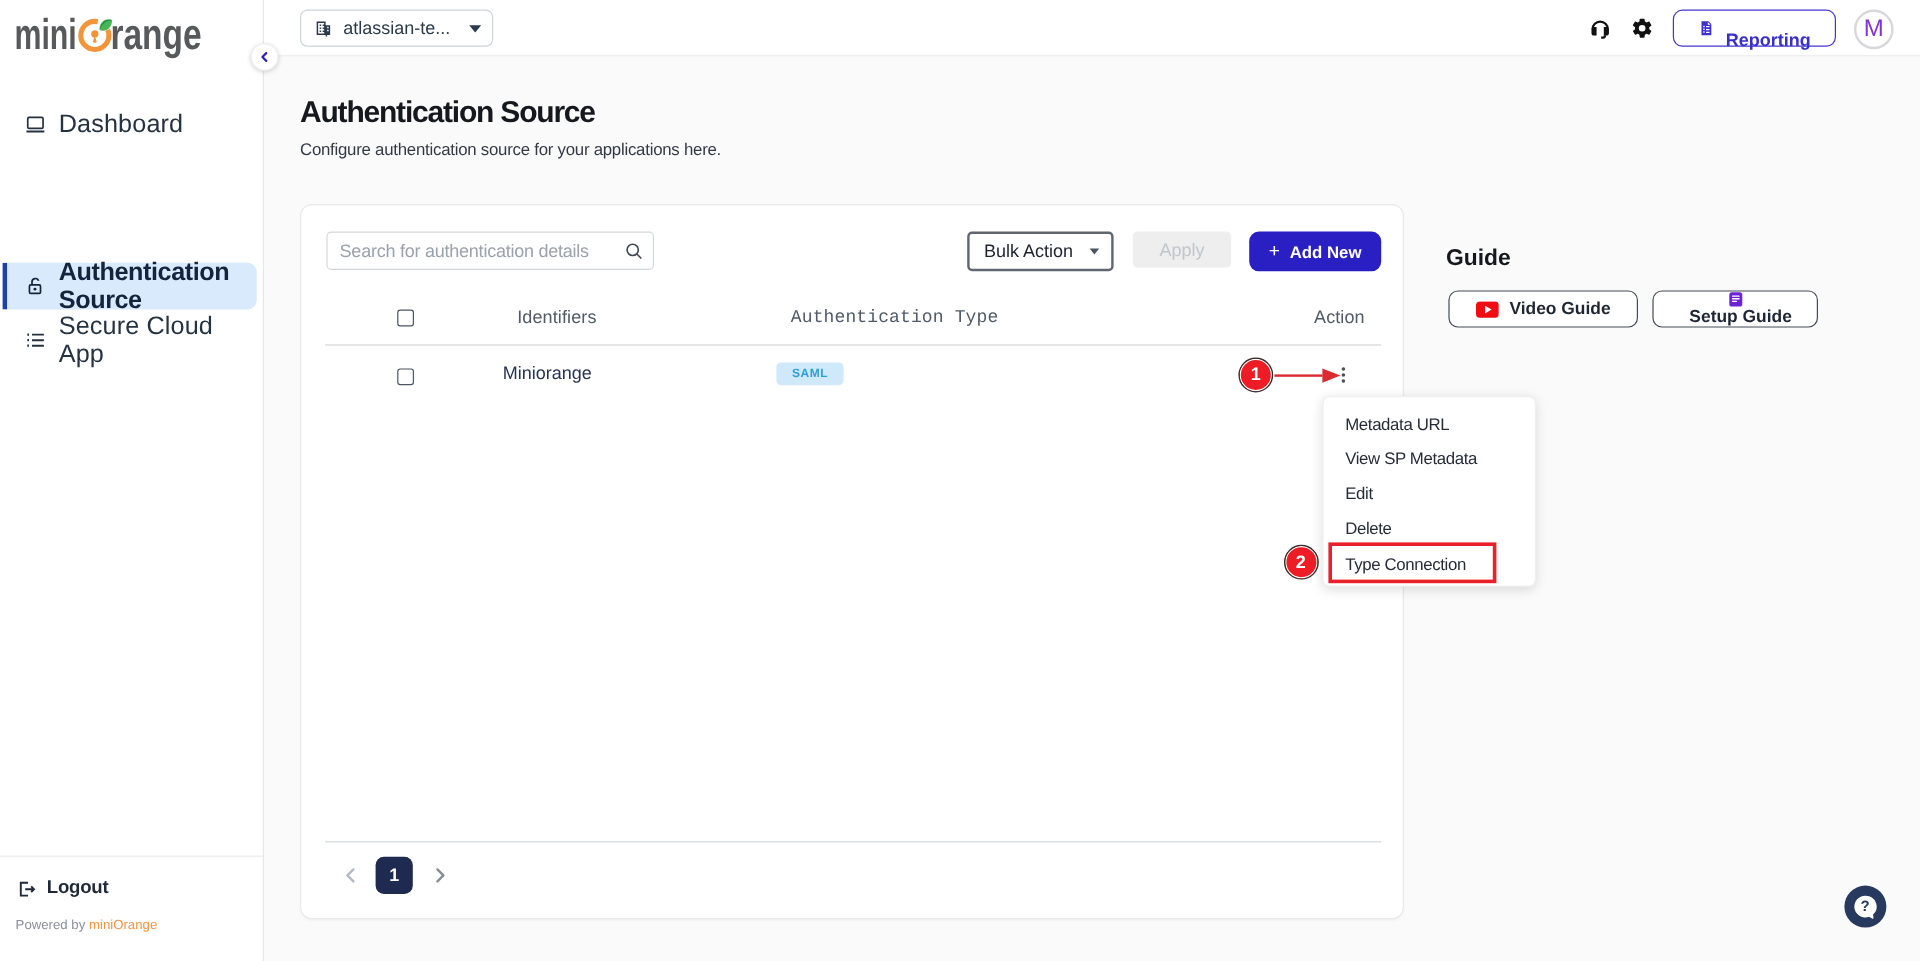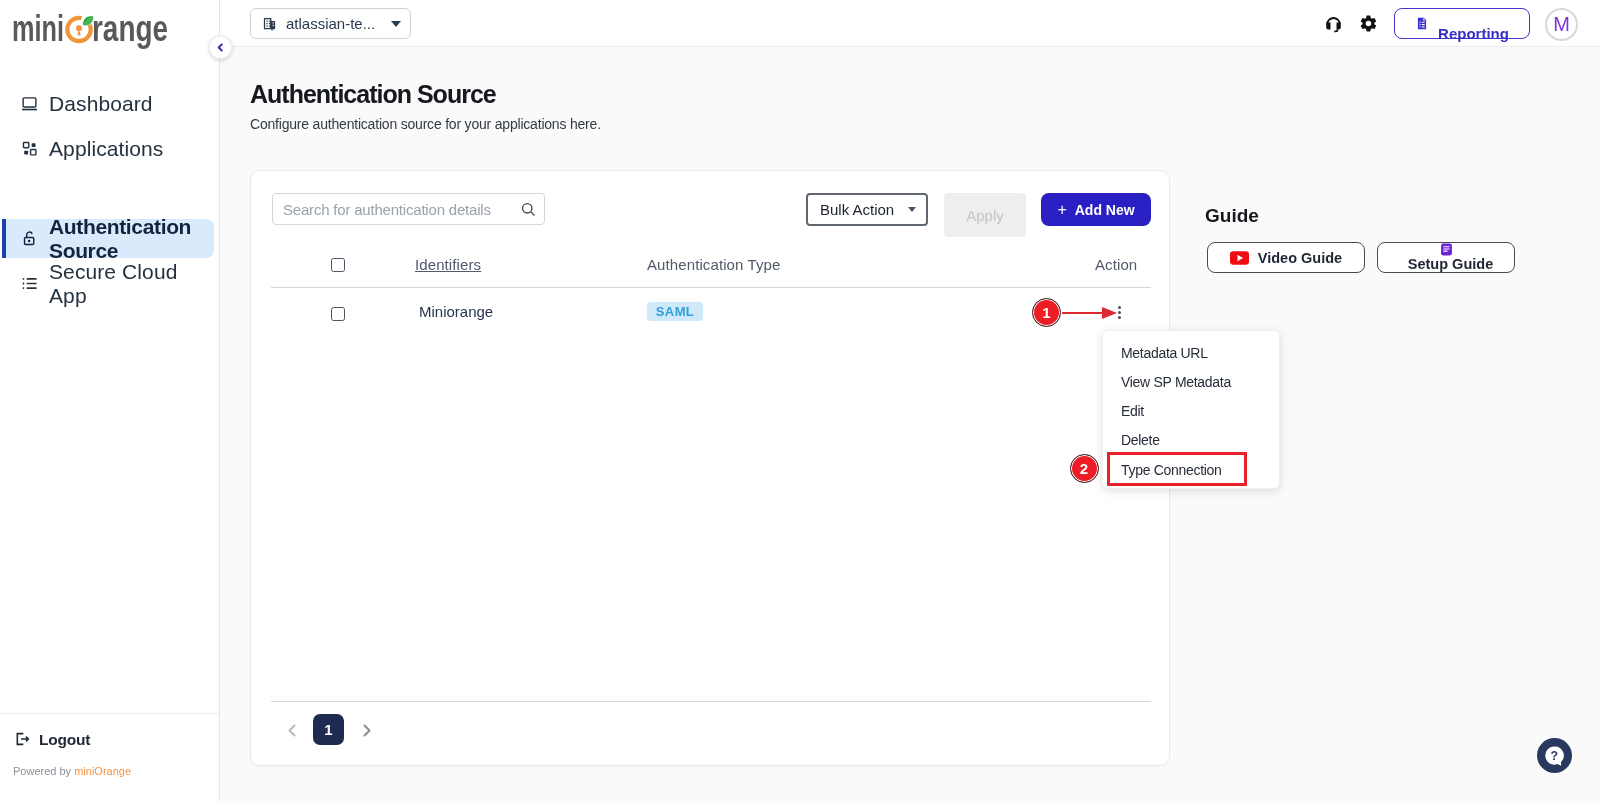--- a/index.html
+++ b/index.html
@@ -9,21 +9,21 @@
 
 #sidebar { position:absolute; left:0; top:0; width:220px; height:801px; background:#fff; border-right:1px solid #e7e7e7; z-index:5; }
 #logo { position:absolute; left:0px; top:8px; }
 .nav { position:absolute; left:0; width:215px; height:39px; display:flex; align-items:center; cursor:default; }
 .nav .ic { width:17px; height:17px; margin-left:21px; flex:none; }
 .nav .lbl { margin-left:11px; font-size:21px; color:#253240; font-weight:500; letter-spacing:.1px; }
 .nav.sel { background:#d8eafc; border-left:4px solid #1e3fae; border-radius:0 8px 8px 0; margin-left:2px; width:212px; }
 .nav.sel .ic { margin-left:15px; }
 .nav.sel .lbl { color:#14243c; font-weight:600; letter-spacing:-0.35px; }
 #sbfoot { position:absolute; left:0; top:713px; width:219px; border-top:1px solid #ececec; }
-#logout { display:flex; align-items:flex-start; margin:17px 0 0 14px; }
+#logout { display:flex; align-items:flex-end; margin:17px 0 0 14px; }
 #logout span { font-size:15.5px; font-weight:700; color:#1f2937; margin-left:9px; letter-spacing:-0.2px; }
 #powered { margin:16px 0 0 13px; font-size:11px; color:#8a8f98; }
 #powered b { color:#f59342; font-weight:400; }
 
 
 #collapse { position:absolute; left:209px; top:36px; width:23px; height:23px; background:#fff; border-radius:50%; border:1px solid #f0f0f0; box-shadow:0 1px 4px rgba(0,0,0,.18); z-index:9; display:flex; align-items:center; justify-content:center; }
 
 
 #topbar { position:absolute; left:220px; top:0; width:1380px; height:47px; background:#fff; border-bottom:1px solid #ececec; }
 #orgbtn { position:absolute; left:30px; top:8px; width:161px; height:31px; border:1px solid #ced3da; border-radius:6px; background:#fff; display:flex; align-items:center; }
@@ -38,29 +38,29 @@
 #content { position:absolute; left:221px; top:48px; width:1379px; height:753px; background:#fafafa; }
 h1 { position:absolute; left:250px; top:80px; font-size:25px; color:#15181d; letter-spacing:-1px; }
 #sub { position:absolute; left:250px; top:116px; font-size:14px; color:#333a45; letter-spacing:-0.2px; }
 
 #card { position:absolute; left:250px; top:170px; width:920px; height:596px; background:#fff; border:1px solid #e9e9e9; border-radius:10px; box-shadow:0 1px 2px rgba(0,0,0,.03); }
 #search { position:absolute; left:21px; top:22px; width:273px; height:32px; border:1px solid #d4d7dc; border-radius:4px; display:flex; align-items:center; }
 #search .ph { font-size:15px; color:#9aa2ad; margin-left:10px; letter-spacing:-0.2px; }
 #bulk { position:absolute; left:555px; top:22px; width:122px; height:33px; border:2px solid #606770; border-radius:4px; display:flex; align-items:center; background:#fff; }
 #bulk .t { font-size:15px; color:#1c232e; font-weight:500; margin-left:12px; }
 #bulk .caret { margin-left:14px; width:0; height:0; border-left:4.5px solid transparent; border-right:4.5px solid transparent; border-top:5.5px solid #4b5563; }
-#apply { position:absolute; left:693px; top:22px; width:82px; height:44px; background:#eeeeee; border-radius:4px; color:#c2c5c9; font-size:15px; font-weight:500; display:flex; align-items:center; justify-content:center; }
+#apply { position:absolute; left:693px; top:22px; width:82px; height:30px; background:#eeeeee; border-radius:4px; color:#c2c5c9; font-size:15px; font-weight:500; display:flex; align-items:center; justify-content:center; }
 #addnew { position:absolute; left:790px; top:22px; width:110px; height:33px; background:#2a1fc2; border-radius:8px; color:#fff; font-size:14px; font-weight:600; display:flex; align-items:center; justify-content:center; }
 #addnew .plus { font-size:16px; font-weight:400; margin-right:8px; }
 
 .cb { position:absolute; width:14px; height:14px; border:1.6px solid #4b5563; border-radius:2.5px; background:#fff; }
 .th { position:absolute; font-size:15px; font-weight:500; color:#505a68; letter-spacing:0.1px; }
 #hdrline { position:absolute; left:20px; top:116px; width:880px; border-top:1.5px solid #d3d6da; }
 #rowname { position:absolute; left:168px; top:132px; font-size:15px; font-weight:500; color:#273450; }
-#saml { position:absolute; left:396px; top:131px; width:56px; height:19px; background:#cfe9fb; border-radius:4px; color:#2f9fda; font-size:13px; font-weight:700; display:flex; align-items:center; justify-content:center; letter-spacing:.4px; }
+#saml { position:absolute; left:396px; top:131px; width:56px; height:19px; background:#cfe9fb; border-radius:4px; color:#2f9fda; font-size:10px; font-weight:700; display:flex; align-items:center; justify-content:center; letter-spacing:.4px; }
 #dots { position:absolute; left:867px; top:134.5px; width:4px; }
 #dots i { display:block; width:3.4px; height:3.4px; border-radius:50%; background:#4a5058; margin-bottom:1.9px; }
 
 #botline { position:absolute; left:20px; top:530px; width:880px; border-top:1.5px solid #d3d6da; }
 #pg-prev { position:absolute; left:37px; top:552px; }
 #page1 { position:absolute; left:62px; top:543px; width:31px; height:31px; background:#1e2a4f; border-radius:7px; color:#fff; font-size:15px; font-weight:700; display:flex; align-items:center; justify-content:center; }
 #pg-next { position:absolute; left:112px; top:552px; }
 
 
 #menu { position:absolute; left:1102px; top:330px; width:178px; height:159px; background:#fff; border-radius:6px; box-shadow:0 2px 10px rgba(0,0,0,.13); border:1px solid #f0f0f0; z-index:20; }
@@ -125,22 +125,22 @@
       </svg>
     </div>
     <div id="bulk">
       <span class="t">Bulk Action</span>
       <span class="caret"></span>
     </div>
     <div id="apply">Apply</div>
     <div id="addnew"><span class="plus">+</span>Add New</div>
 
     <div class="cb" style="left:80px; top:87px;"></div>
-    <div class="th" style="left:164px; top:85px;text-decoration:underline;">Identifiers</div>
-    <div class="th" style="left:396px; top:85px;">Authentication Type</div>
+    <div class="th" style="left:180px; top:85px;">Identifiers</div>
+    <div class="th" style="left:408px; top:85px;font-family:Liberation Mono, monospace;">Authentication Type</div>
     <div class="th" style="left:844px; top:85px;">Action</div>
     <div id="hdrline"></div>
 
     <div class="cb" style="left:80px; top:136px;"></div>
     <div id="rowname">Miniorange</div>
     <div id="saml">SAML</div>
     <div id="dots">
       <i></i>
       <i></i>
       <i></i>
@@ -197,29 +197,20 @@
     </svg>
   </div>
 
   <div class="nav" style="top:84px">
     <svg class="ic" viewBox="0 0 24 24" fill="none" stroke="#253240" stroke-width="2">
         <rect x="3" y="4" width="18" height="13" rx="1.5"></rect>
         <path d="M1.5 20.5h21" stroke-width="2.4"></path>
       </svg>
     <span class="lbl">Dashboard</span>
   </div>
-  <div class="nav" style="top:129px">
-    <svg class="ic" viewBox="0 0 24 24" fill="none" stroke="#253240" stroke-width="2">
-        <rect x="3.5" y="3.5" width="7.5" height="7.5" rx="1"></rect>
-        <rect x="15" y="4.5" width="5.5" height="5.5" rx="1" fill="#253240" stroke="none"></rect>
-        <rect x="4.5" y="15" width="5.5" height="5.5" rx="1" fill="#253240" stroke="none"></rect>
-        <rect x="13.5" y="13.5" width="7.5" height="7.5" rx="1"></rect>
-      </svg>
-    <span class="lbl">Applications</span>
-  </div>
   <div class="nav sel" style="top:219px">
     <svg class="ic" viewBox="0 0 24 24" fill="none" stroke="#14243c" stroke-width="2">
         <rect x="5" y="10.5" width="13" height="10" rx="1.5"></rect>
         <path d="M8 10.5V7a4 4 0 0 1 7.8-1.3"></path>
         <circle cx="11.5" cy="15.5" r="1.7" fill="#14243c" stroke="none"></circle>
       </svg>
     <span class="lbl">Authentication Source</span>
   </div>
   <div class="nav" style="top:264px">
     <svg class="ic" viewBox="0 0 24 24" fill="none" stroke="#253240" stroke-width="2.2">

